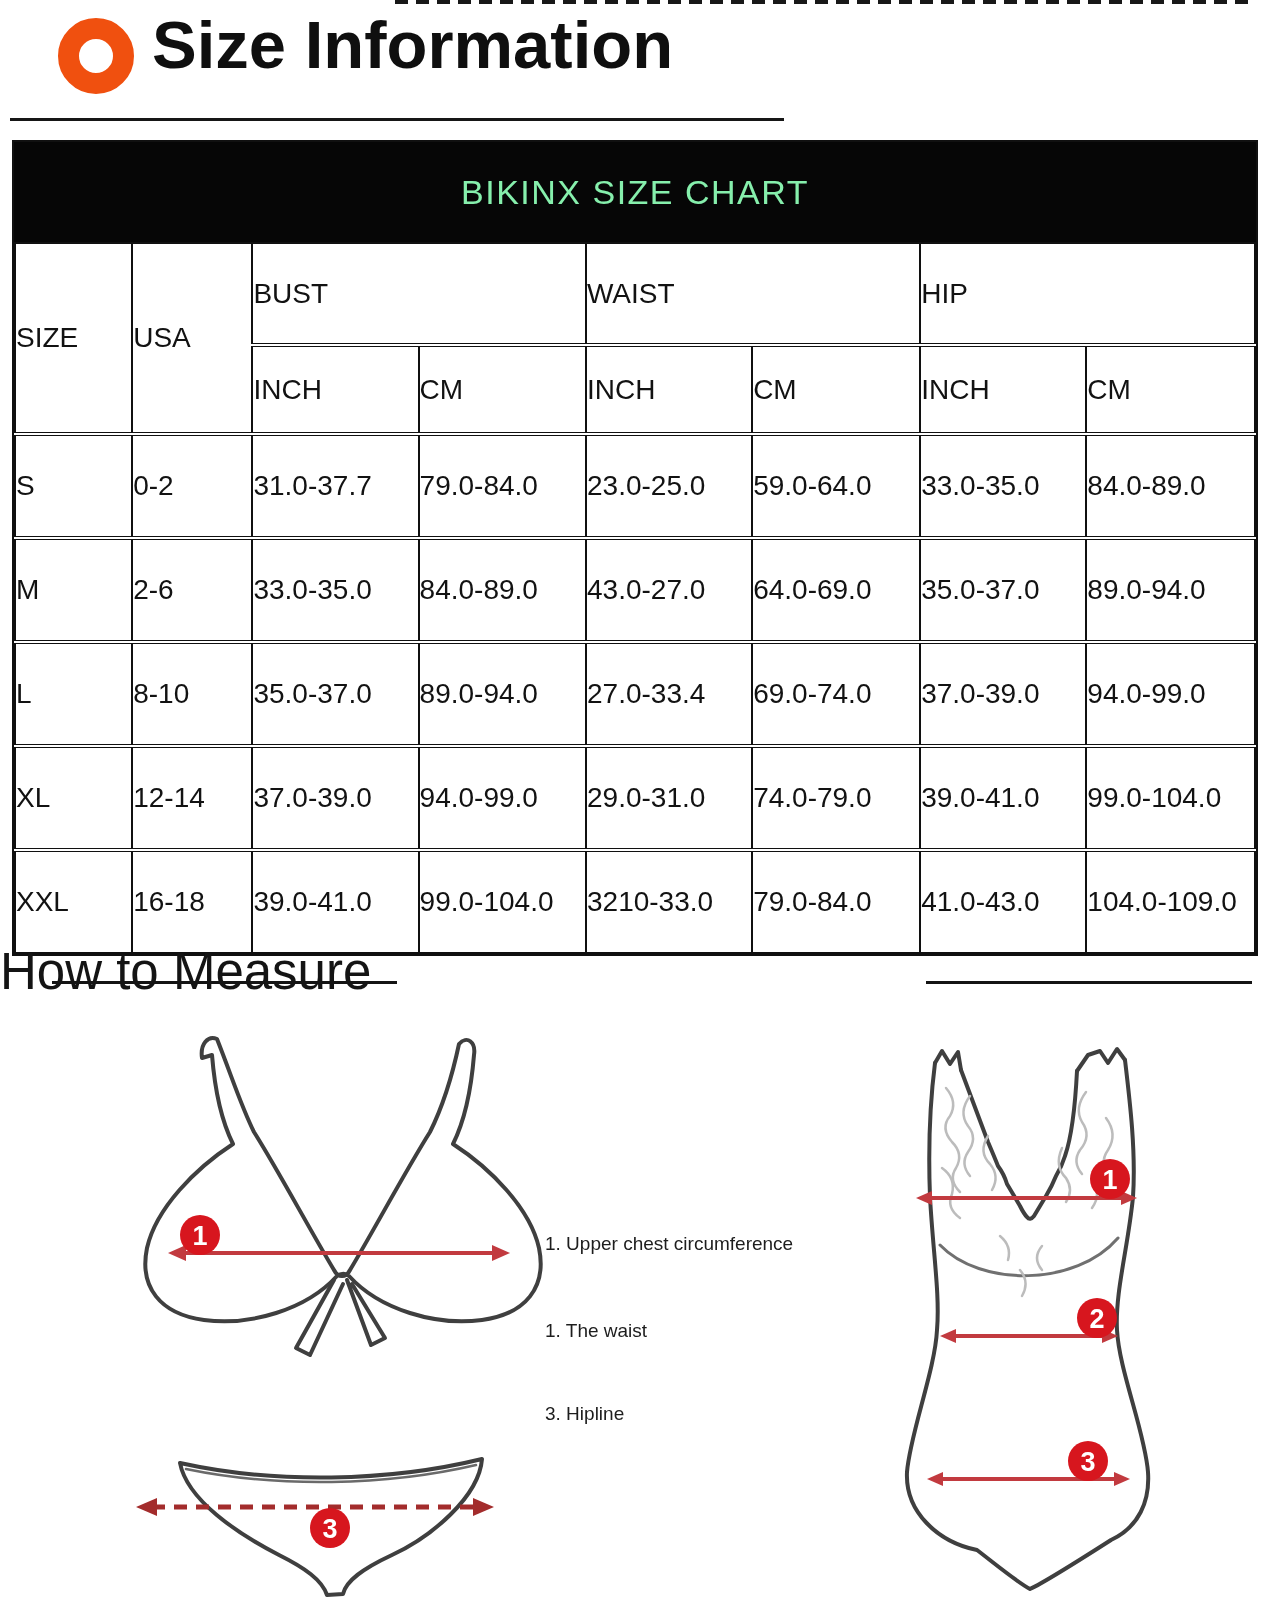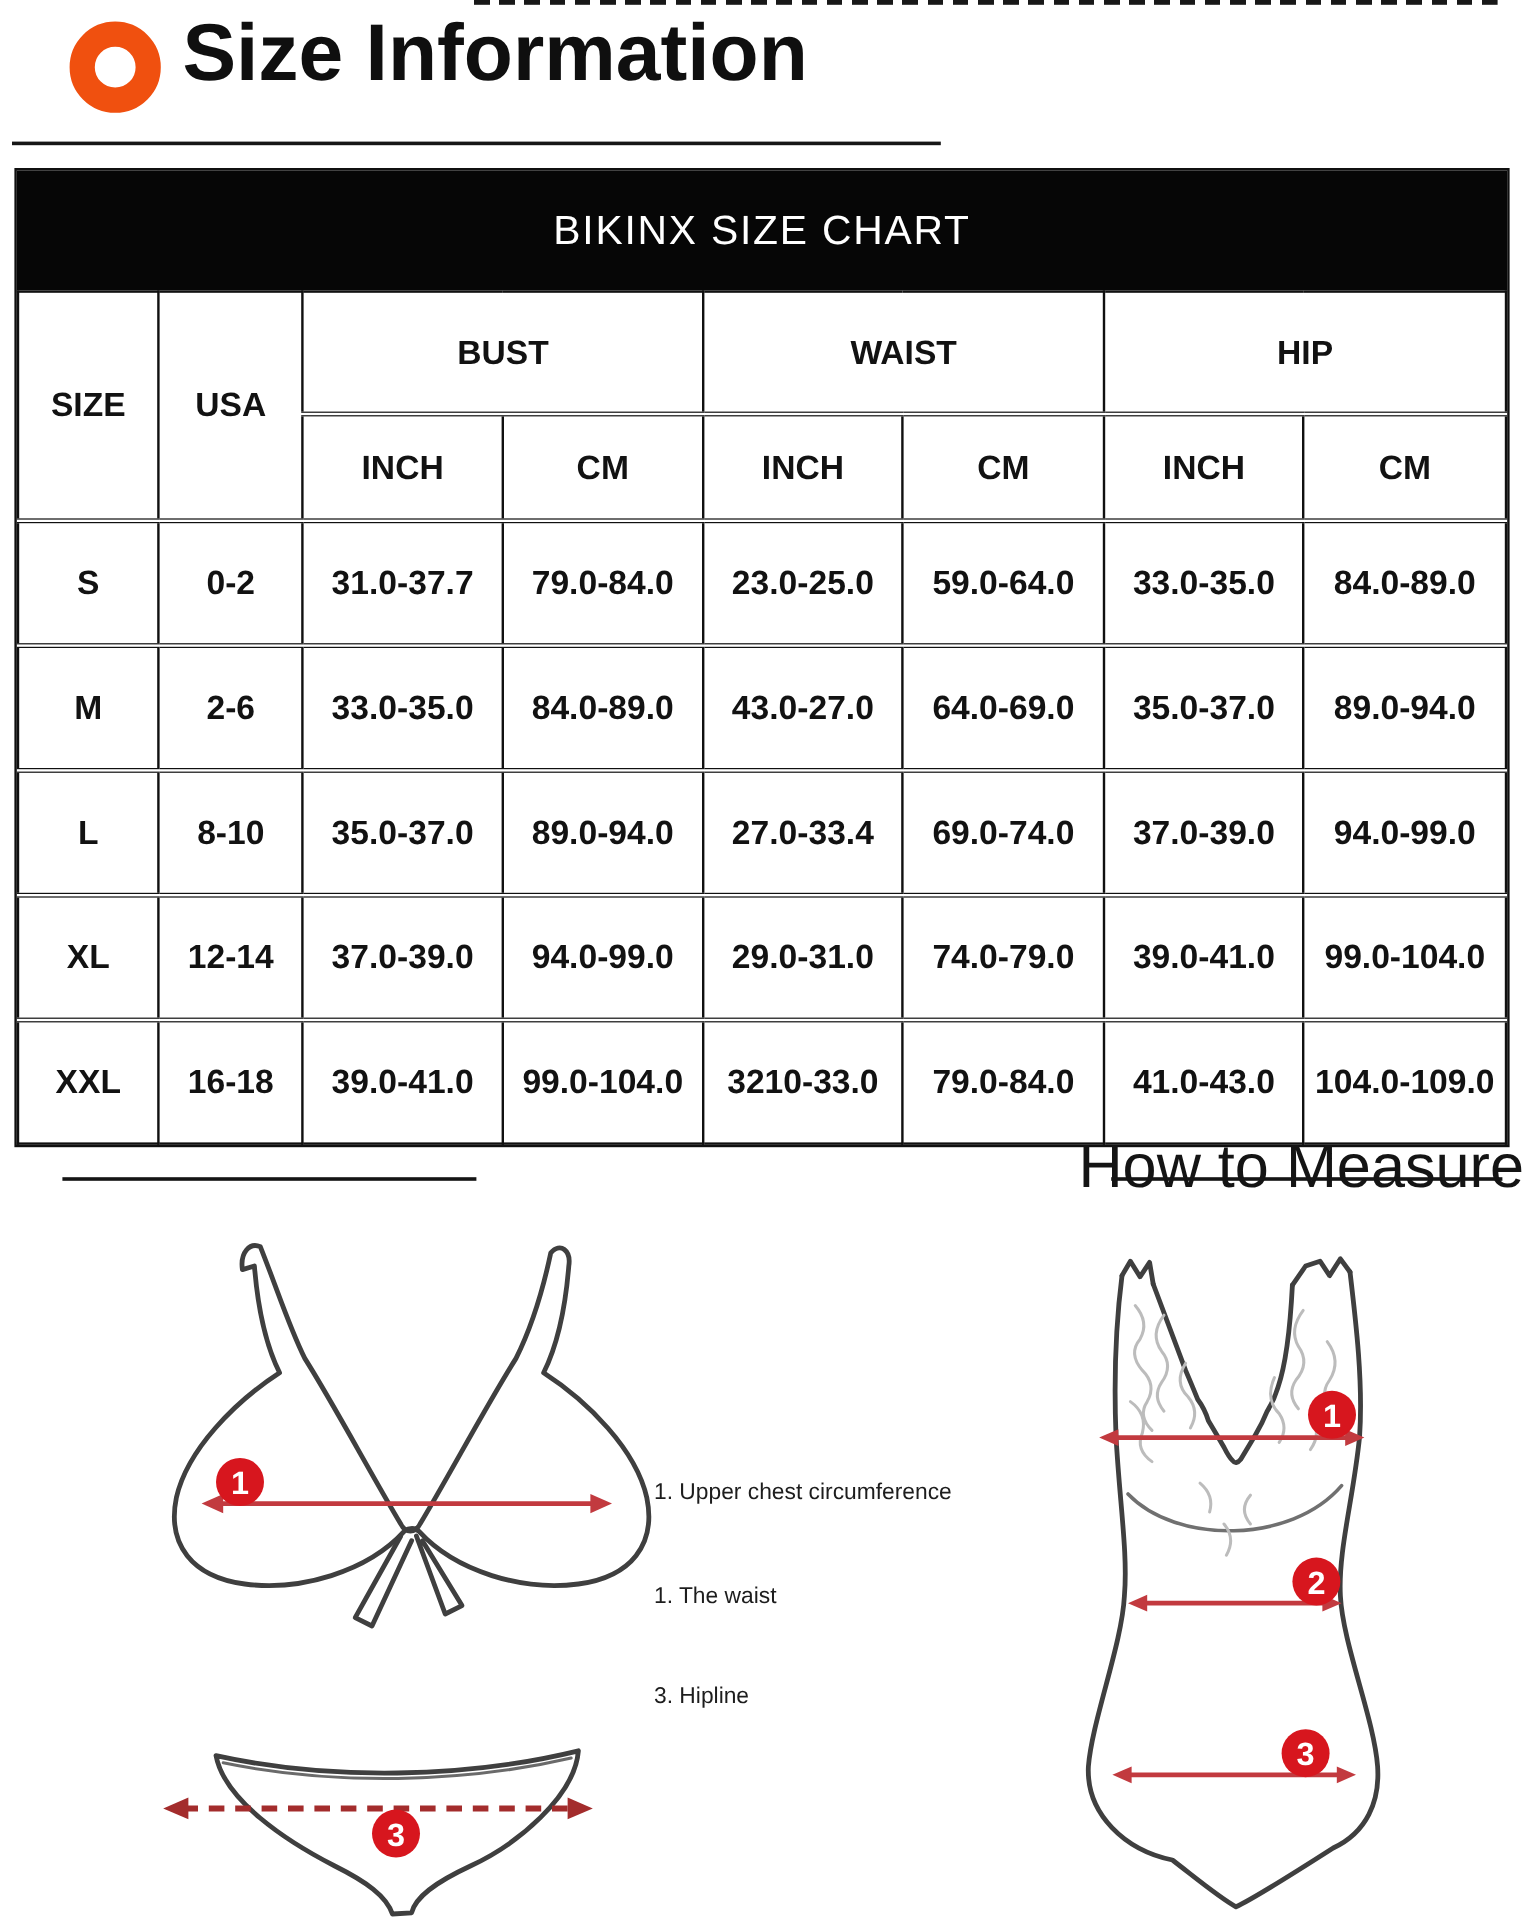--- a/index.html
+++ b/index.html
@@ -10,29 +10,29 @@
   
   .top-artifact{position:absolute;left:395px;top:0;width:853px;height:4px;
     background:repeating-linear-gradient(90deg,#181818 0 13px,transparent 13px 21px);}
   
   .donut{position:absolute;left:58px;top:18px;width:76px;height:76px;
     border:21px solid #F0500F;border-radius:50%;box-sizing:border-box;}
   .page-title{position:absolute;left:152px;top:6px;font-size:67px;font-weight:600;color:#0f0f0f;white-space:nowrap;}
   .title-underline{position:absolute;left:10px;top:118px;width:774px;height:3px;background:#161616;}
   
   .chart-wrap{position:absolute;left:12px;top:140px;width:1246px;border:2px solid #101010;box-sizing:border-box;background:#fff;}
-  .chart-banner{height:100px;background:#060606;color:#ffffff;display:flex;align-items:center;justify-content:center;
+  .chart-banner{height:100px;background:#060606;color:#86efac;display:flex;align-items:center;justify-content:center;
     font-size:34px;letter-spacing:1.5px;}
   table.size-chart{width:100%;border-collapse:collapse;table-layout:fixed;font-size:28px;color:#121212;}
-  table.size-chart th,table.size-chart td{border:2px solid #101010;text-align:center;vertical-align:middle;font-weight:700;padding:0;overflow:hidden;}
+  table.size-chart th,table.size-chart td{border:2px solid #101010;text-align:left;vertical-align:middle;font-weight:400;padding:0;overflow:hidden;}
   tr.group-row th{height:99px;}
   tr.sub-row th{height:85px;border-top:4px double #101010;margin-left:29px;}
   tbody.size-body td{height:100px;border-top:4px double #101010;}
   
-  .howto-title{position:absolute;top:942px;left:0;width:100%;text-align:right;font-size:51px;color:#141414;}
+  .howto-title{position:absolute;top:942px;left:0;width:100%;text-align:left;font-size:51px;color:#141414;}
   .howto-line{position:absolute;height:3px;background:#141414;top:981px;}
   .howto-line.left{left:52px;width:345px;}
   .howto-line.right{left:926px;width:326px;}
   .measure-item{position:absolute;left:545px;font-size:19px;line-height:36px;color:#1d1d1d;white-space:nowrap;}
   #mi1{top:1226px;}
   #mi2{top:1313px;}
   #mi3{top:1396px;}
   .illus{position:absolute;}
   #bikini-top-svg{left:138px;top:1022px;}
   #bikini-bottom-svg{left:130px;top:1375px;}

